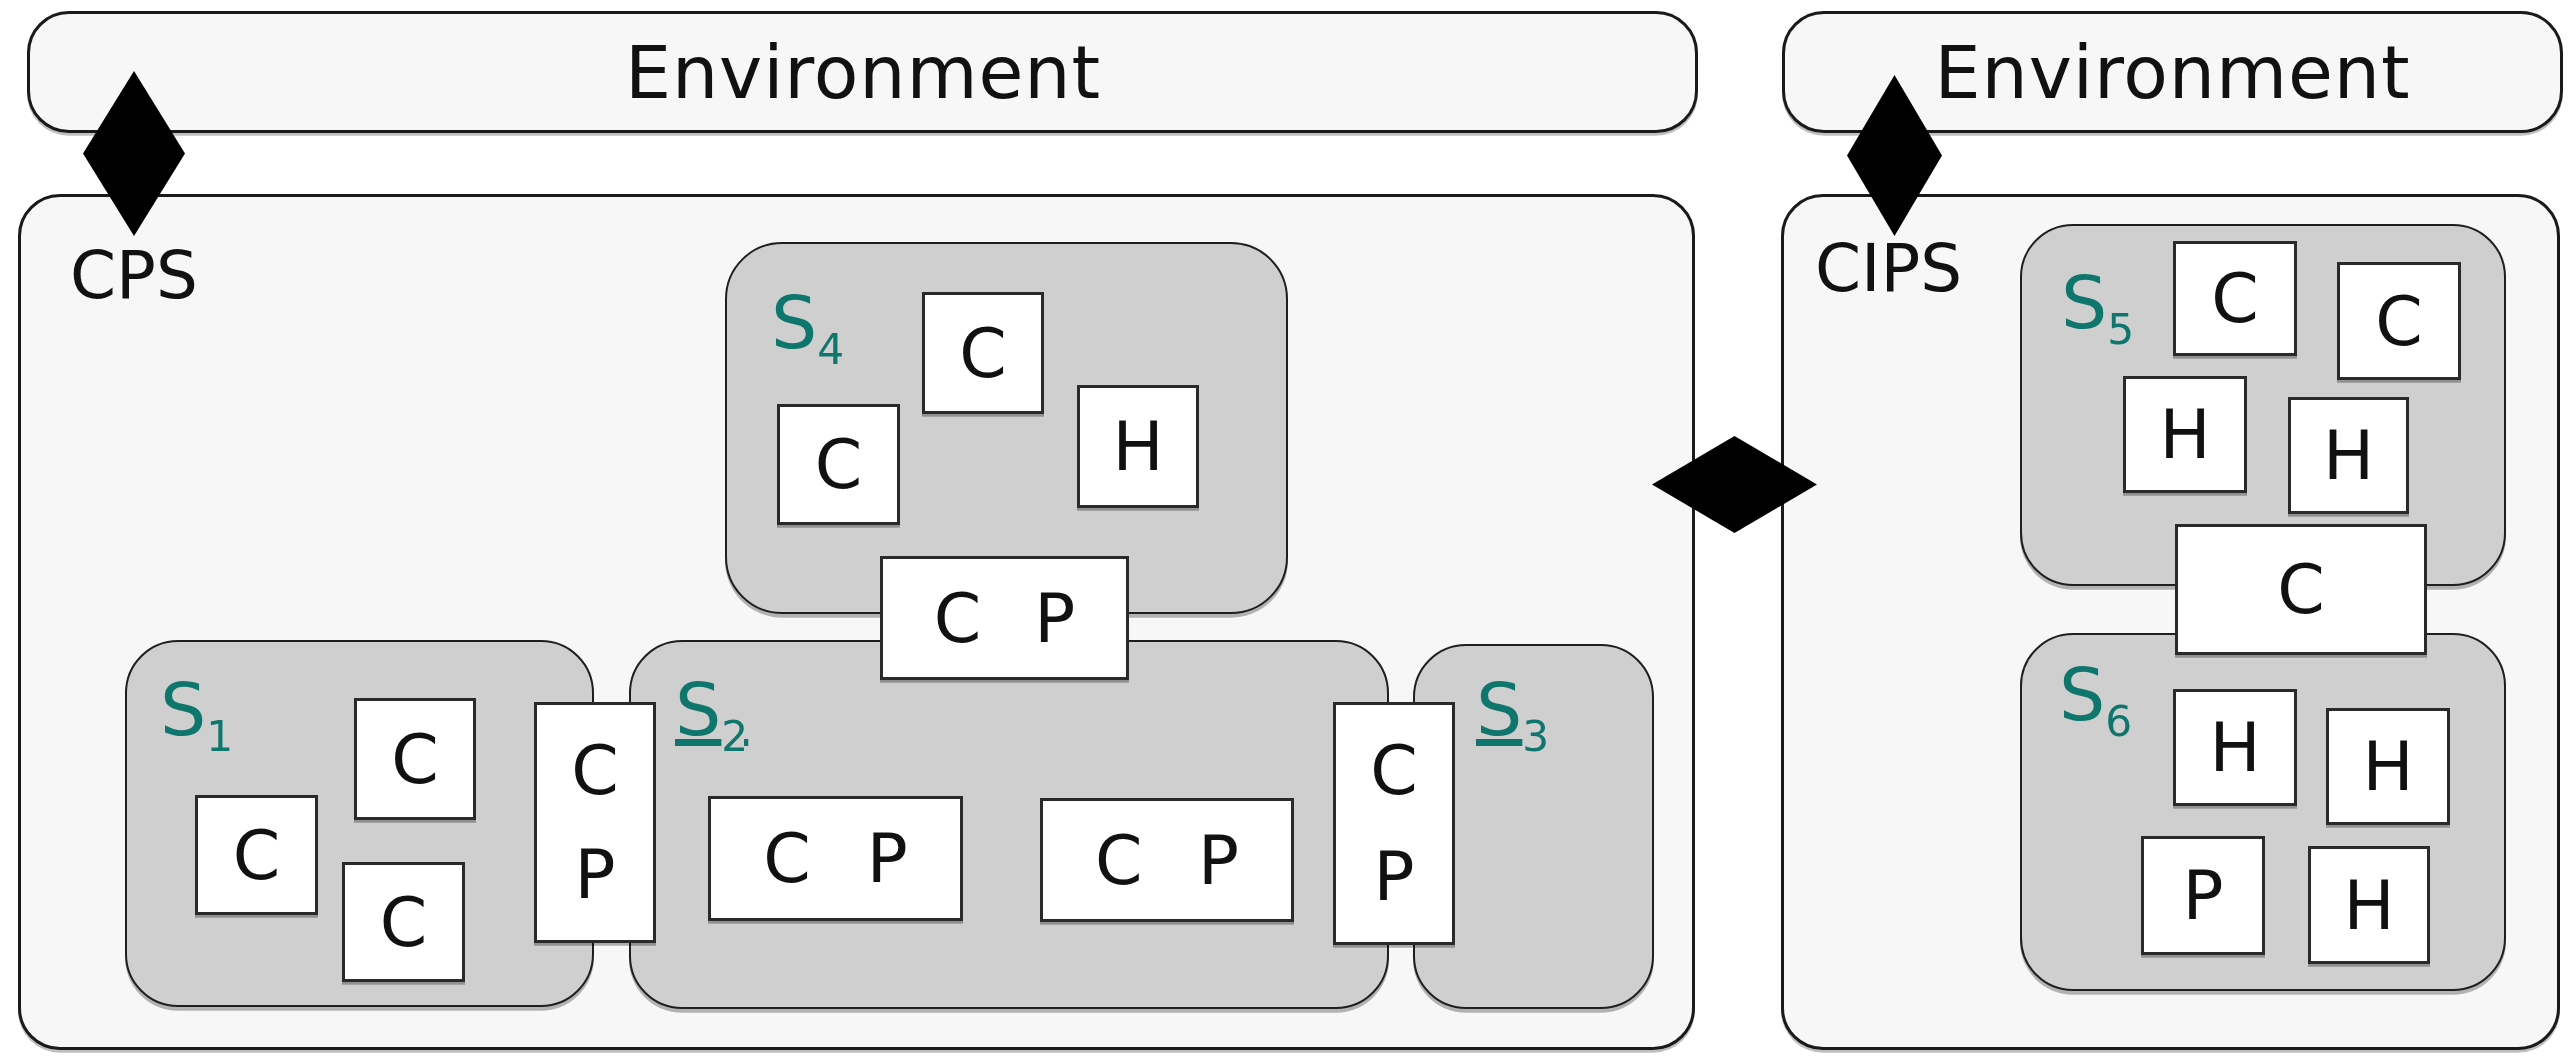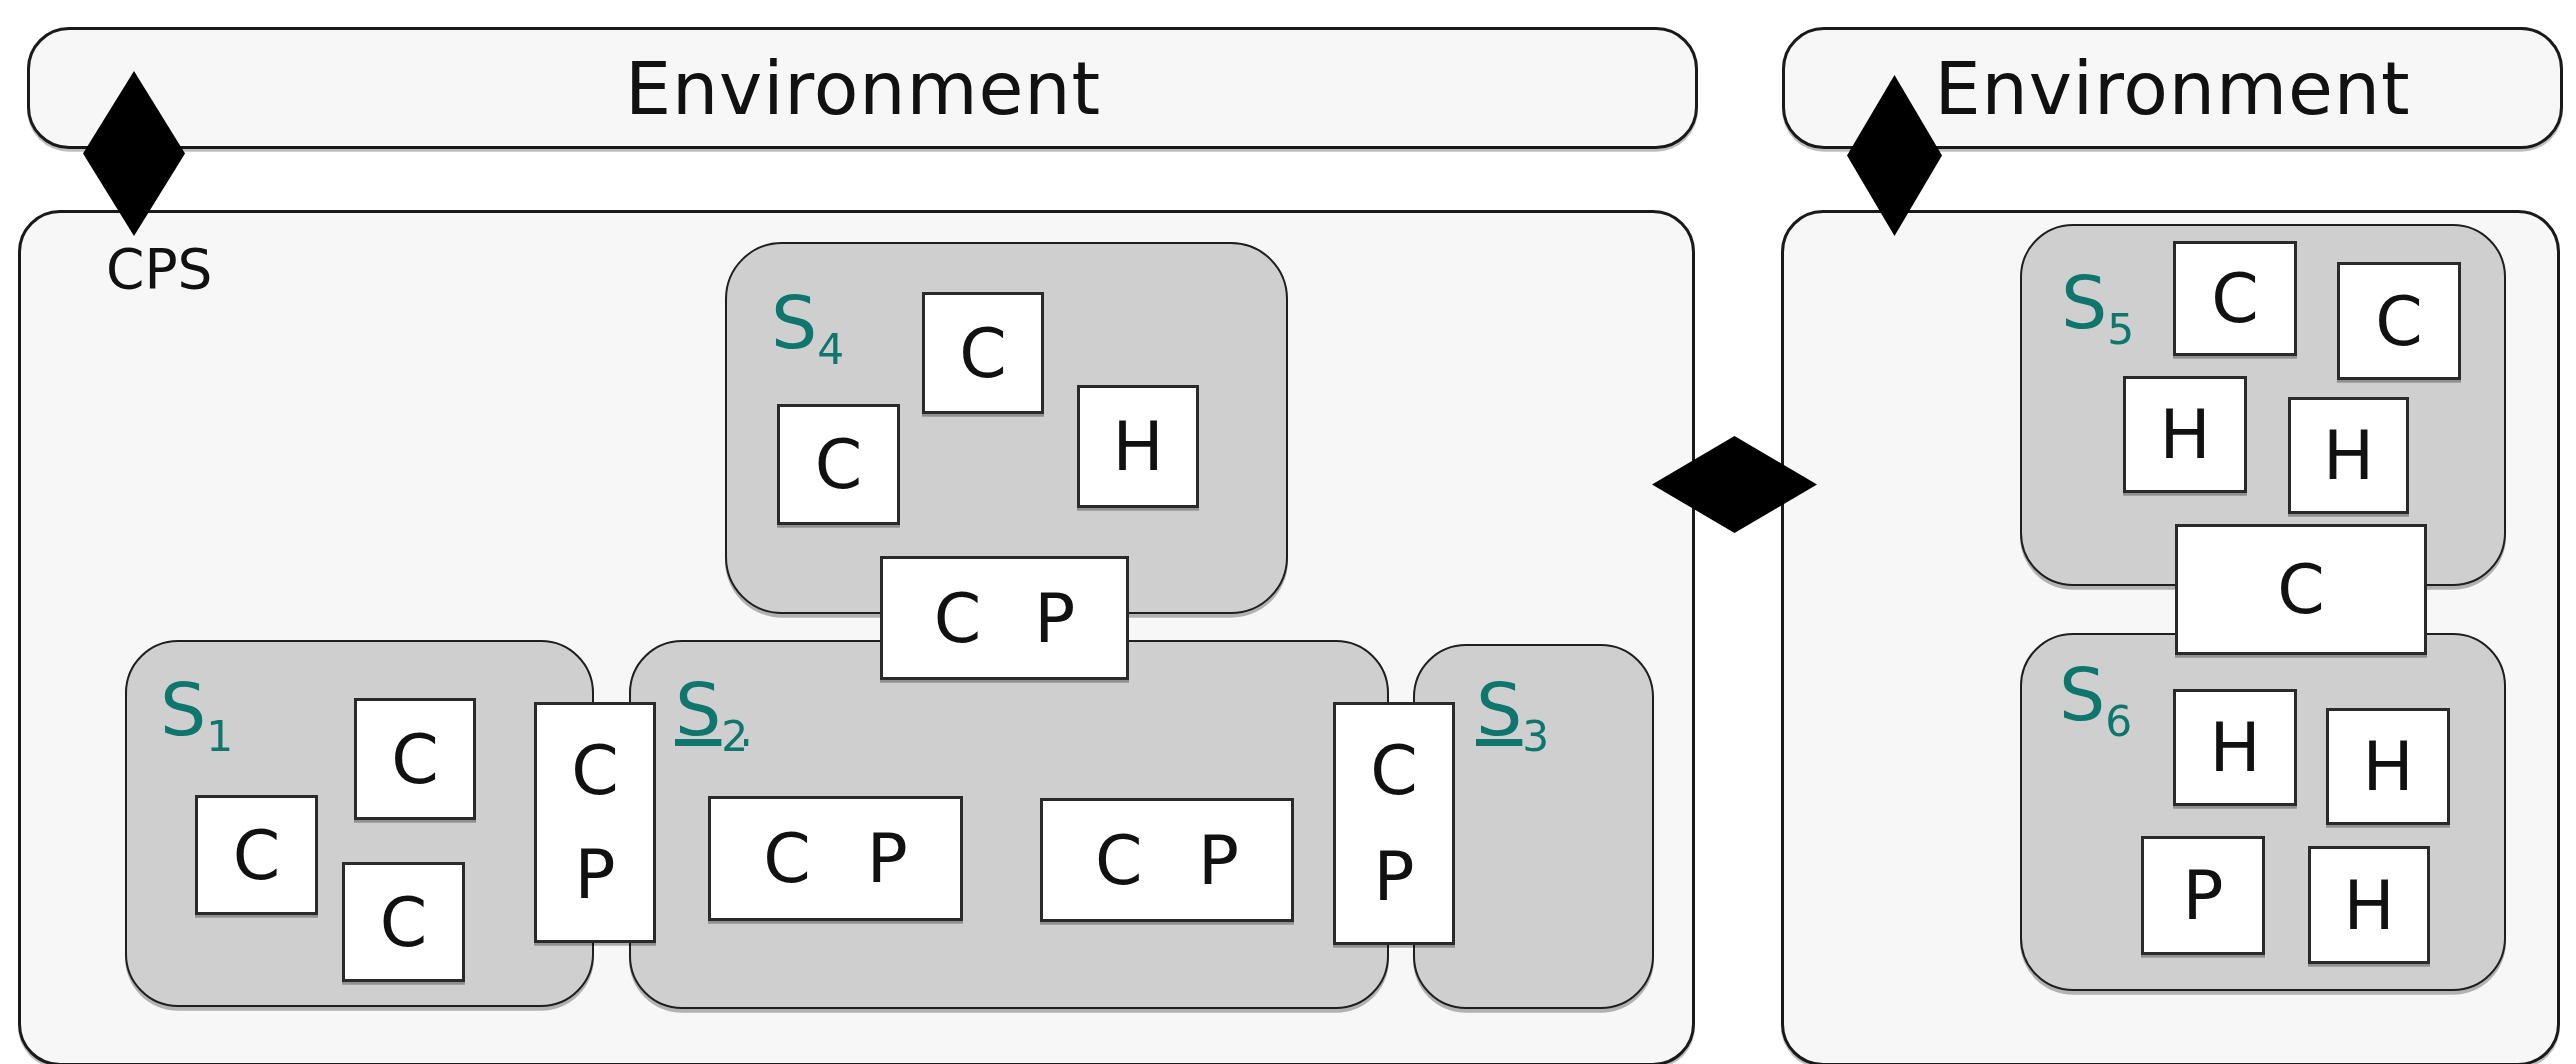--- a/index.html
+++ b/index.html
@@ -16,37 +16,35 @@
     overflow: hidden;
   }
   
   .outer-box {
     position: absolute;
     background: #f7f7f7;
     border: 3.7px solid #1a1a1a;
     border-radius: 42px;
     box-sizing: border-box;
     box-shadow: 0 2.7px 0 rgba(0,0,0,0.25);
-    margin-top: 16px;
   }
   .env-box {
     display: flex;
     align-items: center;
     justify-content: center;
   }
   .env-label {
     font-size: 73px;
     color: #111111;
     letter-spacing: 0.9px;
   }
   .system-label {
     position: absolute;
-    font-size: 55px;
+    font-size: 66px;
     color: #111111;
-    margin-left: 36px;
   }
   
   .subsys {
     position: absolute;
     background: #cfcfcf;
     border: 2.7px solid #1f1f1f;
     border-radius: 53px;
     box-sizing: border-box;
     box-shadow: 0 3.7px 0 rgba(0,0,0,0.28);
   }
@@ -169,20 +167,21 @@
     <svg viewBox="0 0 100 100" preserveAspectRatio="none">
         <polygon points="50,0 100,50 50,100 0,50"></polygon>
       </svg>
   </div>
 
   <div class="outer-box env-box" style="left:1782px; top:11px; width:781px; height:122px;">
     <span class="env-label">Environment</span>
   </div>
 
   <div class="outer-box" style="left:1781px; top:194px; width:779px; height:856px;"></div>
+  <span class="system-label" style="left:1815px; top:230px;">CIPS</span>
 
   <div class="diamond" style="left:1847px; top:75px; width:95px; height:161px;">
     <svg viewBox="0 0 100 100" preserveAspectRatio="none">
         <polygon points="50,0 100,50 50,100 0,50"></polygon>
       </svg>
   </div>
 
   <div class="subsys" style="left:2020px; top:224px; width:486px; height:362px;"></div>
   <span class="subsys-label" style="left:2061px; top:260px;"><span>S</span><sub>5</sub></span>
   <div class="comp" style="left:2173px; top:241px; width:124px; height:115px;">

